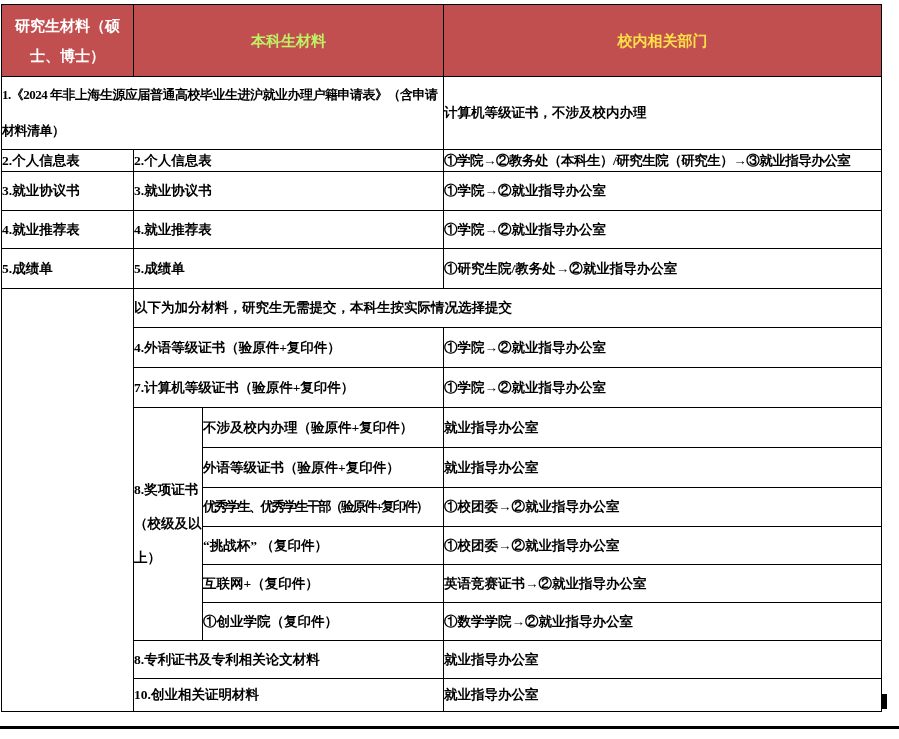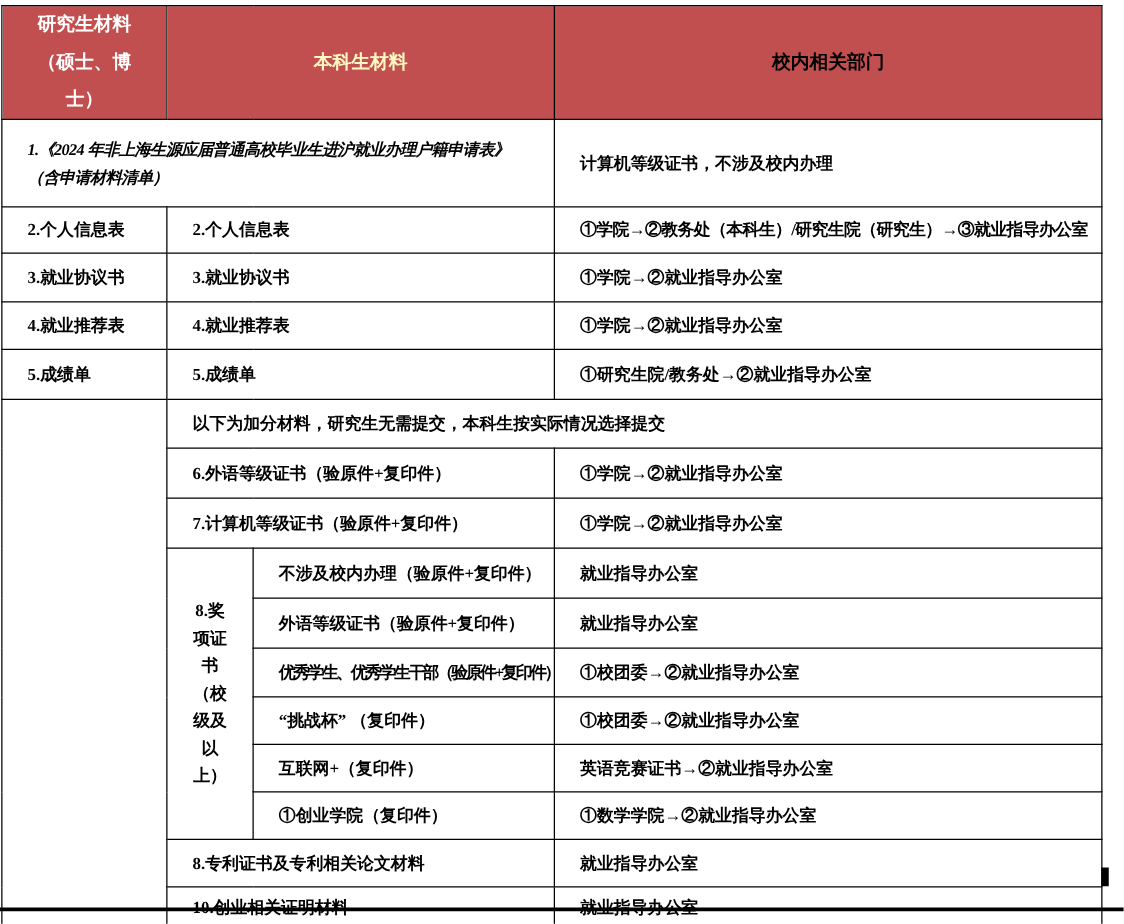--- a/index.html
+++ b/index.html
@@ -1,54 +1,54 @@
 <!DOCTYPE html>
 <html><head>
 <meta charset="utf-8">
 <style>
   html,body{margin:0;padding:0;background:#ffffff;}
   body{width:899px;height:739px;position:relative;overflow:hidden;
        font-family:"Liberation Serif","DejaVu Serif",serif;color:#000;}
   table.doc{position:absolute;top:4px;left:1px;width:880px;
             border-collapse:collapse;table-layout:fixed;}
-  td,th{border:1px solid #000;padding:0 20px;font-weight:bold;font-size:13.5px;
+  td,th{border:1px solid #000;padding:0 0;font-weight:bold;font-size:13.5px;
         vertical-align:middle;overflow:hidden;white-space:nowrap;text-align:left;}
   th{color:#fff;text-align:center;font-size:15px;line-height:30px;white-space:normal;}
   td.wrap{white-space:normal;}
-  td.r1mat{font-size:13px;line-height:22px;letter-spacing:-0.5px;font-style:italic;}
-  td.award-label{white-space:normal;line-height:22px;text-align:center;}
+  td.r1mat{font-size:13px;line-height:36px;letter-spacing:-0.5px;}
+  td.award-label{white-space:normal;line-height:34px;}
   td.tight{letter-spacing:-2px;margin-left:40px;}
   td.slight{letter-spacing:-0.5px;}
   .bottom-rule{position:absolute;left:0;top:726px;width:899px;height:3px;background:#000;}
   .cursor-mark{position:absolute;left:881px;top:694px;width:6px;height:15px;background:#000;}
 </style>
 </head>
 <body>
 
 <table class="doc">
   <colgroup>
     <col style="width:132px">
     <col style="width:69px">
     <col style="width:241px">
     <col style="width:438px">
   </colgroup>
 
   <tbody>
       <tr style="height:72px">
     <th style="background: rgb(194, 79, 79); color: rgb(255, 255, 255);">研究生材料（硕士、博士）</th>
-    <th colspan="2" style="background: rgb(194, 79, 79); color: #fef9c3; text-align: center;">本科生材料</th>
-    <th style="background: rgb(194, 79, 79); color: #000000;">校内相关部门</th>
+    <th colspan="2" style="background: rgb(194, 79, 79); color: #bef264; text-align: center;">本科生材料</th>
+    <th style="background: rgb(194, 79, 79); color: #fde047;">校内相关部门</th>
   </tr>
 
   <tr style="height:70px">
     <td colspan="3" class="wrap r1mat">1.《2024 年非上海生源应届普通高校毕业生进沪就业办理户籍申请表》（含申请材料清单）</td>
     <td>计算机等级证书，不涉及校内办理</td>
   </tr>
 
-  <tr style="height:37px">
+  <tr style="height:22px">
     <td>2.个人信息表</td>
     <td colspan="2">2.个人信息表</td>
     <td class="slight">①学院→②教务处（本科生）/研究生院（研究生）→③就业指导办公室</td>
   </tr>
 
   <tr style="height:39px">
     <td>3.就业协议书</td>
     <td colspan="2">3.就业协议书</td>
     <td>①学院→②就业指导办公室</td>
   </tr>
@@ -64,21 +64,21 @@
     <td colspan="2">5.成绩单</td>
     <td>①研究生院/教务处→②就业指导办公室</td>
   </tr>
 
   <tr style="height:39px">
     <td rowspan="11"></td>
     <td colspan="3">以下为加分材料，研究生无需提交，本科生按实际情况选择提交</td>
   </tr>
 
   <tr style="height:40px">
-    <td colspan="2">6.外语等级证书（验原件+复印件）</td>
+    <td colspan="2">4.外语等级证书（验原件+复印件）</td>
     <td>①学院→②就业指导办公室</td>
   </tr>
 
   <tr style="height:40px">
     <td colspan="2">7.计算机等级证书（验原件+复印件）</td>
     <td>①学院→②就业指导办公室</td>
   </tr>
 
   <tr style="height:40px">
     <td rowspan="6" class="award-label">8.奖项证书（校级及以上）</td>

